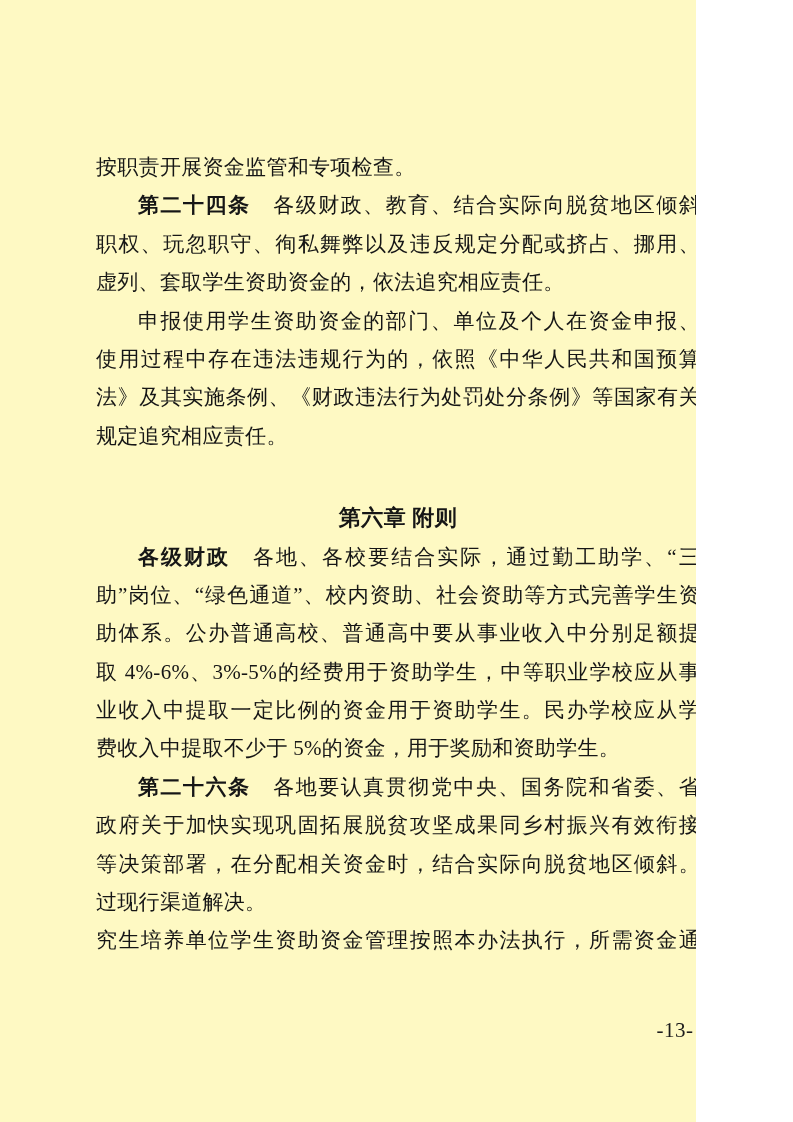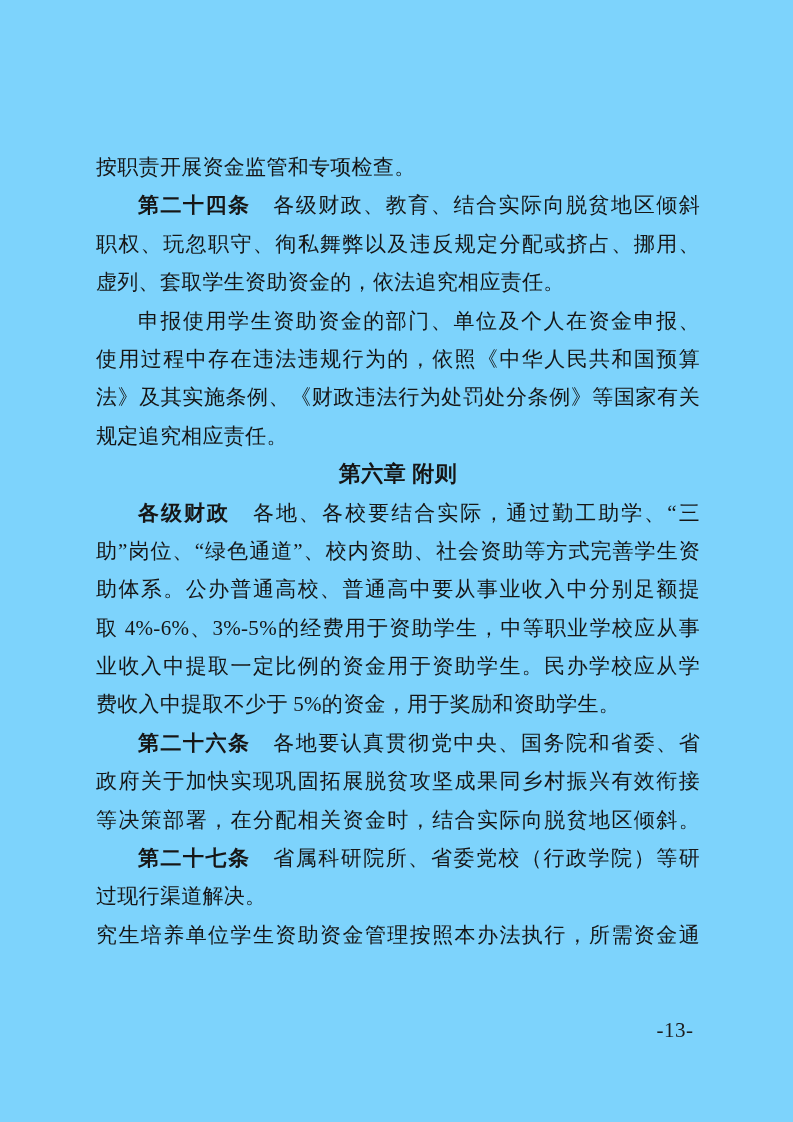--- a/index.html
+++ b/index.html
@@ -2,26 +2,27 @@
 <html><head>
 <meta charset="utf-8">
 <style>
   html, body {
     margin: 0;
     padding: 0;
     background: #ffffff;
   }
   .page {
     position: relative;
-    width: 793px;
+    width: 648px;
     height: 1122px;
-    background: #7dd3fc;
+    background: #fef9c3;
     overflow: hidden;
     font-family: "Liberation Serif", "DejaVu Serif", serif;
     color: #161616;
+    padding-left: 48px;
   }
   .content {
     position: absolute;
     left: 96px;
     top: 148px;
     width: 604px;
   }
   .line {
     font-size: 21px;
     height: 38.4px;
@@ -38,20 +39,21 @@
   .b {
     font-weight: bold;
   }
   .heading {
     font-size: 22px;
     font-weight: bold;
     height: 38.4px;
     line-height: 38.4px;
     text-align: center;
     letter-spacing: 0.5px;
+    margin-top: 44px;
   }
   .page-number {
     position: absolute;
     top: 1019px;
     left: 640px;
     width: 70px;
     text-align: center;
     font-size: 21px;
     line-height: 22px;
     letter-spacing: 0.5px;
@@ -74,18 +76,17 @@
       <div class="heading">第六章 附则</div>
       <div class="line fill indent"><span class="b">各级财政</span><span>　各地、各校要结合实际，通过勤工助学、“三</span></div>
       <div class="line fill"><span>助”岗位、“绿色通道”、校内资助、社会资助等方式完善学生资</span></div>
       <div class="line fill"><span>助体系。公办普通高校、普通高中要从事业收入中分别足额提</span></div>
       <div class="line fill"><span>取 4%-6%、3%-5%的经费用于资助学生，中等职业学校应从事</span></div>
       <div class="line fill"><span>业收入中提取一定比例的资金用于资助学生。民办学校应从学</span></div>
       <div class="line"><span>费收入中提取不少于 5%的资金，用于奖励和资助学生。</span></div>
       <div class="line fill indent"><span class="b">第二十六条</span><span>　各地要认真贯彻党中央、国务院和省委、省</span></div>
       <div class="line fill"><span>政府关于加快实现巩固拓展脱贫攻坚成果同乡村振兴有效衔接</span></div>
       <div class="line fill"><span>等决策部署，在分配相关资金时，结合实际向脱贫地区倾斜。</span></div>
-      <div class="line fill indent"><span class="b">第二十七条</span><span>　省属科研院所、省委党校（行政学院）等研</span></div>
       <div class="line"><span>过现行渠道解决。</span></div>
       <div class="line fill"><span>究生培养单位学生资助资金管理按照本办法执行，所需资金通</span></div>
     </div>
   <div class="page-number">-13-</div>
 </div>
 
 </body></html>

